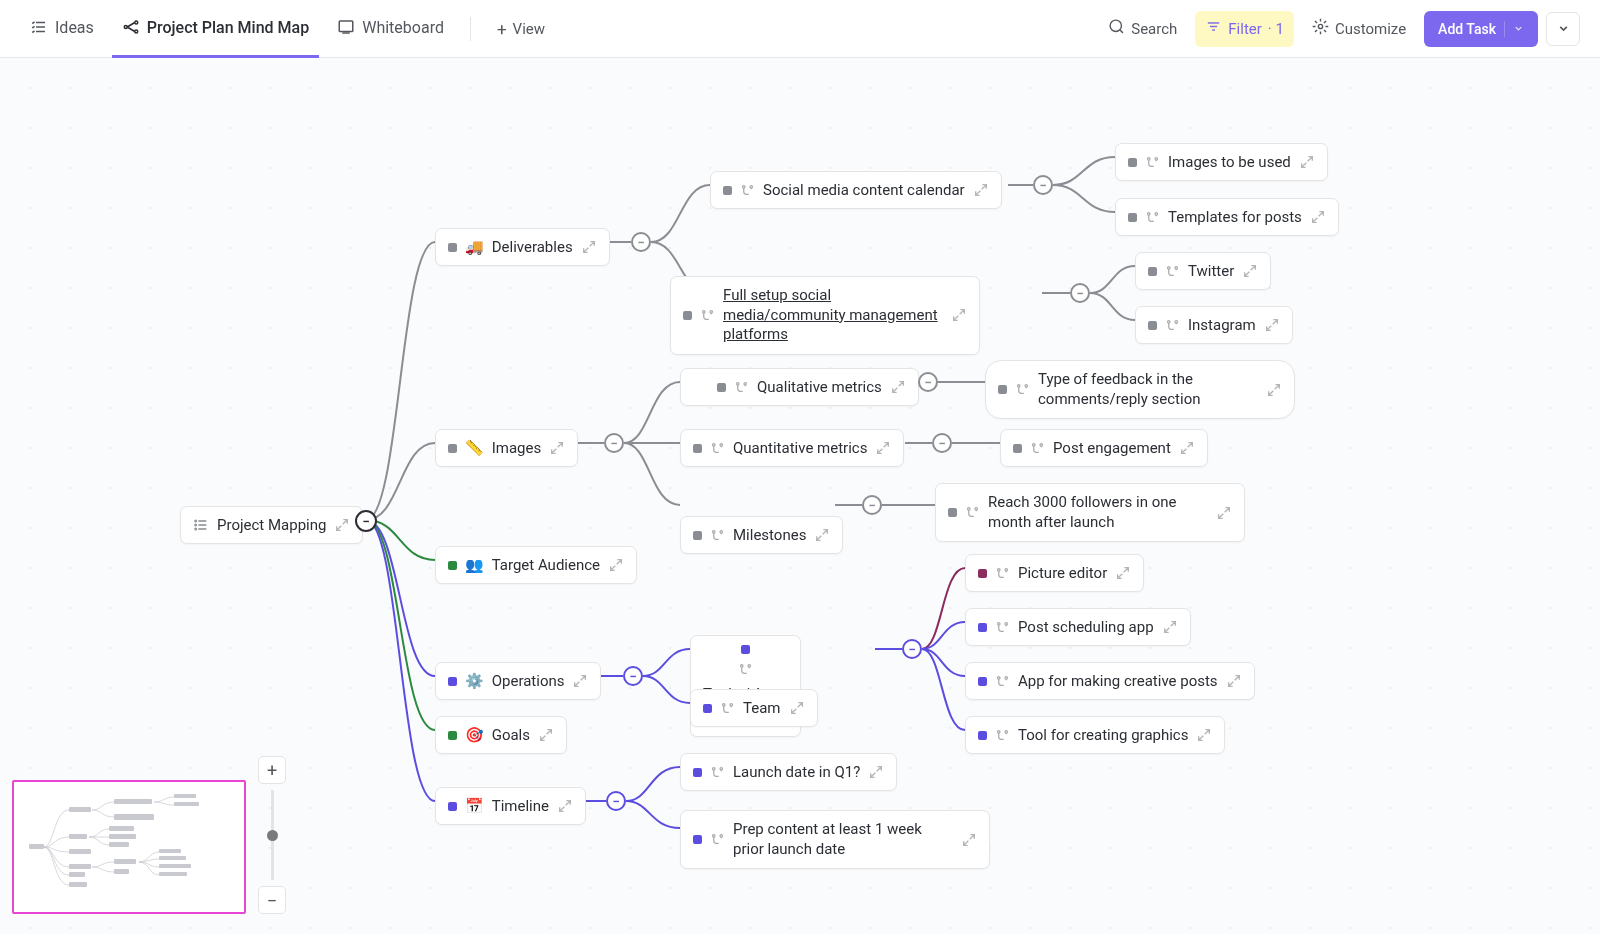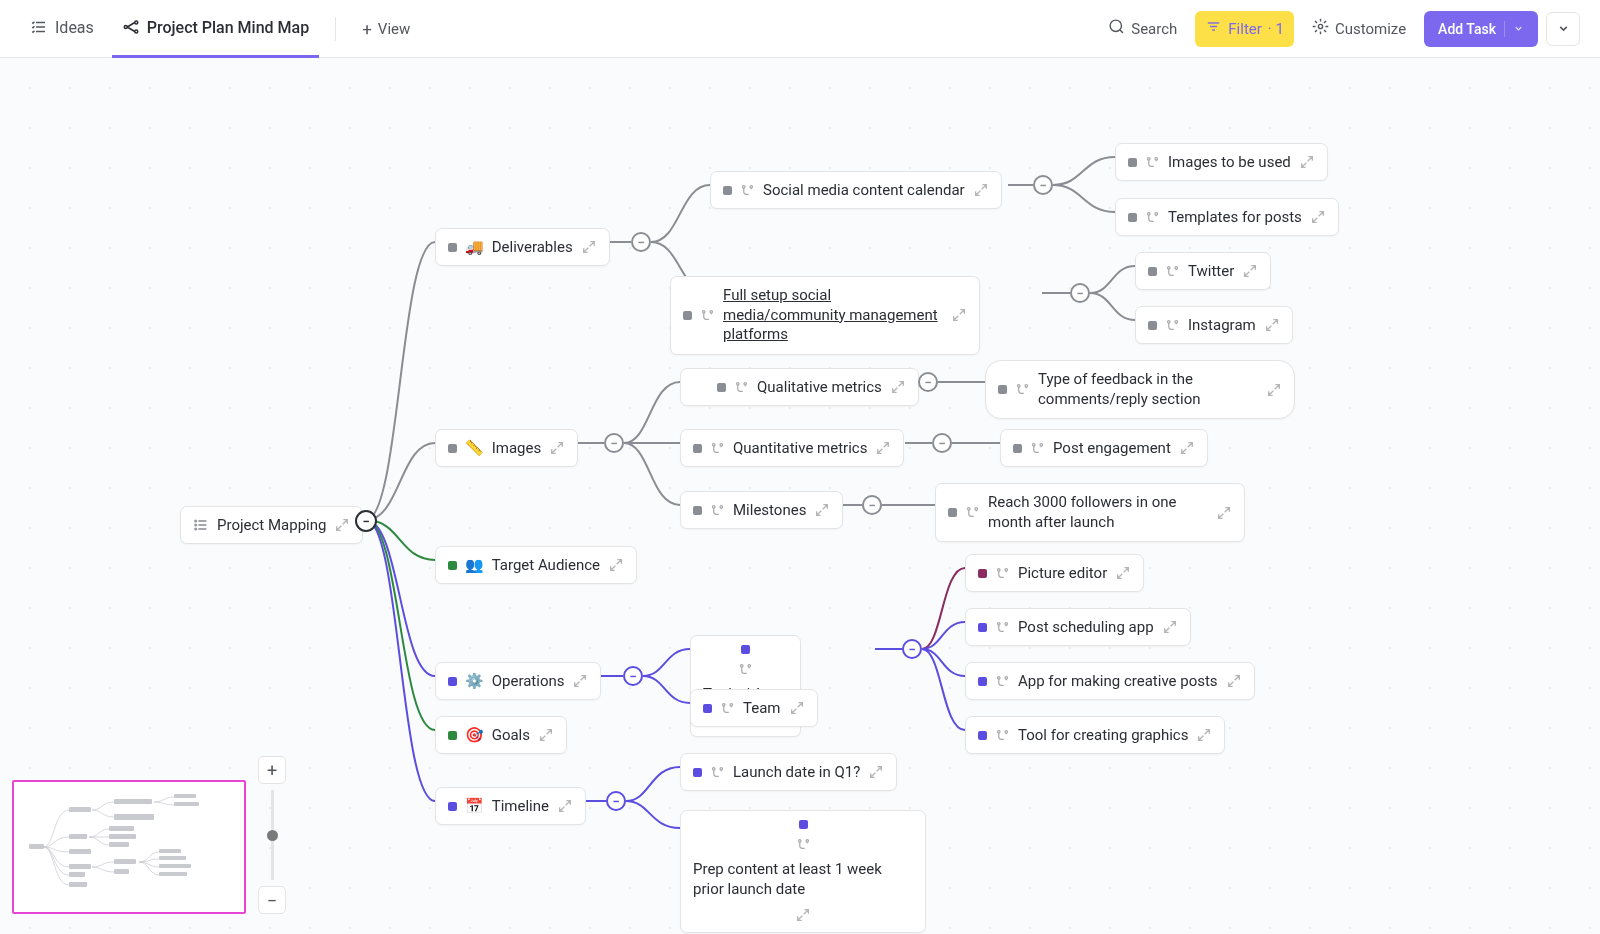--- a/index.html
+++ b/index.html
@@ -4,21 +4,21 @@
 <style>
 * { box-sizing: border-box; margin: 0; padding: 0; }
 body { font-family: -apple-system, BlinkMacSystemFont, "Segoe UI", Roboto, sans-serif; background: #fafbfc; width: 1600px; height: 934px; overflow: hidden; position: relative; }
 .toolbar { background: #fff; height: 58px; border-bottom: 1px solid #e8e8e8; display: flex; align-items: center; padding: 4px 20px; gap: 8px; }
 .tab { display: flex; align-items: center; gap: 7px; padding: 0 10px; height: 58px; color: #54575d; font-size: 16px; cursor: pointer; border-bottom: 3px solid transparent; }
 .tab.active { color: #2b2e34; border-bottom-color: #7b68ee; font-weight: 500; }
 .tab .icon { width: 18px; height: 18px; display: inline-flex; align-items: center; justify-content: center; }
 .divider { width: 1px; height: 24px; background: #e4e4e4; margin: 0 8px; }
 .spacer { flex: 1; }
 .tool-btn { display: flex; align-items: center; gap: 6px; padding: 0 10px; height: 36px; color: #54575d; font-size: 15px; cursor: pointer; border-radius: 6px; }
-.tool-btn.filter { background: #fde047; color: #7b68ee; }
+.tool-btn.filter { background: #fef9c3; color: #7b68ee; }
 .add-task { background: #7b68ee; color: #fff; padding: 0 14px; height: 36px; border-radius: 6px; display: flex; align-items: center; gap: 8px; font-size: 14px; font-weight: 500; cursor: pointer; }
 .more-btn { width: 34px; height: 34px; border: 1px solid #e4e4e4; border-radius: 6px; display: flex; align-items: center; justify-content: center; cursor: pointer; color: #54575d; }
 .canvas { position: relative; width: 1600px; height: 876px; background: #fafbfc; }
 .canvas::before { content: ""; position: absolute; inset: 0; background-image: radial-gradient(circle, #dcdde2 1px, transparent 1px); background-size: 40px 40px; background-position: 10px 10px; opacity: 0.5; }
 svg.lines { position: absolute; top: 0; left: 0; width: 1600px; height: 876px; pointer-events: none; }
 .node { position: absolute; background: #fff; border: 1px solid #e4e4e4; border-radius: 7px; padding: 9px 12px; display: flex; align-items: center; gap: 8px; font-size: 15px; color: #2b2e34; box-shadow: 0 1px 2px rgba(0,0,0,0.04); white-space: nowrap; }
 .node.wrap { white-space: normal; }
 .node.wrap .label { max-width: 220px; line-height: 1.3; }
 .status { width: 9px; height: 9px; border-radius: 2px; flex-shrink: 0; }
 .expand-icon { width: 16px; height: 16px; opacity: 0.35; flex-shrink: 0; }
@@ -48,20 +48,29 @@
     <span class="icon">
         <svg viewBox="0 0 24 24" fill="none" stroke="currentColor" stroke-width="2">
           <circle cx="5" cy="12" r="2"></circle>
           <circle cx="19" cy="6" r="2"></circle>
           <circle cx="19" cy="18" r="2"></circle>
           <path d="M7 12l10-6M7 12l10 6"></path>
         </svg>
       </span>
     <span>Project Plan Mind Map</span>
   </div>
+  <div class="tab">
+    <span class="icon">
+        <svg viewBox="0 0 24 24" fill="none" stroke="currentColor" stroke-width="2">
+          <rect x="3" y="4" width="18" height="14" rx="1"></rect>
+          <path d="M7 20h10"></path>
+        </svg>
+      </span>
+    <span>Whiteboard</span>
+  </div>
   <div class="divider"></div>
   <div class="tool-btn">
     <span style="font-size:17px">+</span>
     <span>View</span>
   </div>
   <div class="spacer"></div>
   <div class="tool-btn">
     <span class="icon"><svg width="17" height="17" viewBox="0 0 24 24" fill="none" stroke="currentColor" stroke-width="2">
           <circle cx="11" cy="11" r="8"></circle>
           <path d="m21 21-4.35-4.35"></path>
@@ -256,21 +265,21 @@
           <circle cx="6" cy="6" r="2"></circle>
           <circle cx="18" cy="6" r="2"></circle>
           <path d="M6 8v6a4 4 0 0 0 4 4h4"></path>
           <path d="M18 8v2"></path>
         </svg>
         <span class="label">Quantitative metrics</span>
         <svg class="expand-icon" viewBox="0 0 24 24" fill="none" stroke="currentColor" stroke-width="2">
           <path d="M14 4h6v6M10 20H4v-6M20 4l-7 7M4 20l7-7"></path>
         </svg>
       </div>
-      <div class="node" style="left: 680px; top: 433px;">
+      <div class="node" style="left: 680px; top: 458px;">
         <span class="status" style="background:#8a8d93"></span>
         <svg class="sub-icon" viewBox="0 0 24 24" fill="none" stroke="currentColor" stroke-width="2">
           <circle cx="6" cy="6" r="2"></circle>
           <circle cx="18" cy="6" r="2"></circle>
           <path d="M6 8v6a4 4 0 0 0 4 4h4"></path>
           <path d="M18 8v2"></path>
         </svg>
         <span class="label">Milestones</span>
         <svg class="expand-icon" viewBox="0 0 24 24" fill="none" stroke="currentColor" stroke-width="2">
           <path d="M14 4h6v6M10 20H4v-6M20 4l-7 7M4 20l7-7"></path>
@@ -308,21 +317,21 @@
           <circle cx="6" cy="6" r="2"></circle>
           <circle cx="18" cy="6" r="2"></circle>
           <path d="M6 8v6a4 4 0 0 0 4 4h4"></path>
           <path d="M18 8v2"></path>
         </svg>
         <span class="label">Launch date in Q1?</span>
         <svg class="expand-icon" viewBox="0 0 24 24" fill="none" stroke="currentColor" stroke-width="2">
           <path d="M14 4h6v6M10 20H4v-6M20 4l-7 7M4 20l7-7"></path>
         </svg>
       </div>
-      <div class="node wrap" style="left: 680px; top: 752px; flex-direction: column;">
+      <div class="node wrap" style="left: 680px; top: 752px;">
         <span class="status" style="background:#5b4de0"></span>
         <svg class="sub-icon" viewBox="0 0 24 24" fill="none" stroke="currentColor" stroke-width="2">
           <circle cx="6" cy="6" r="2"></circle>
           <circle cx="18" cy="6" r="2"></circle>
           <path d="M6 8v6a4 4 0 0 0 4 4h4"></path>
           <path d="M18 8v2"></path>
         </svg>
         <span class="label">Prep content at least 1 week prior launch date</span>
         <svg class="expand-icon" viewBox="0 0 24 24" fill="none" stroke="currentColor" stroke-width="2">
           <path d="M14 4h6v6M10 20H4v-6M20 4l-7 7M4 20l7-7"></path>

